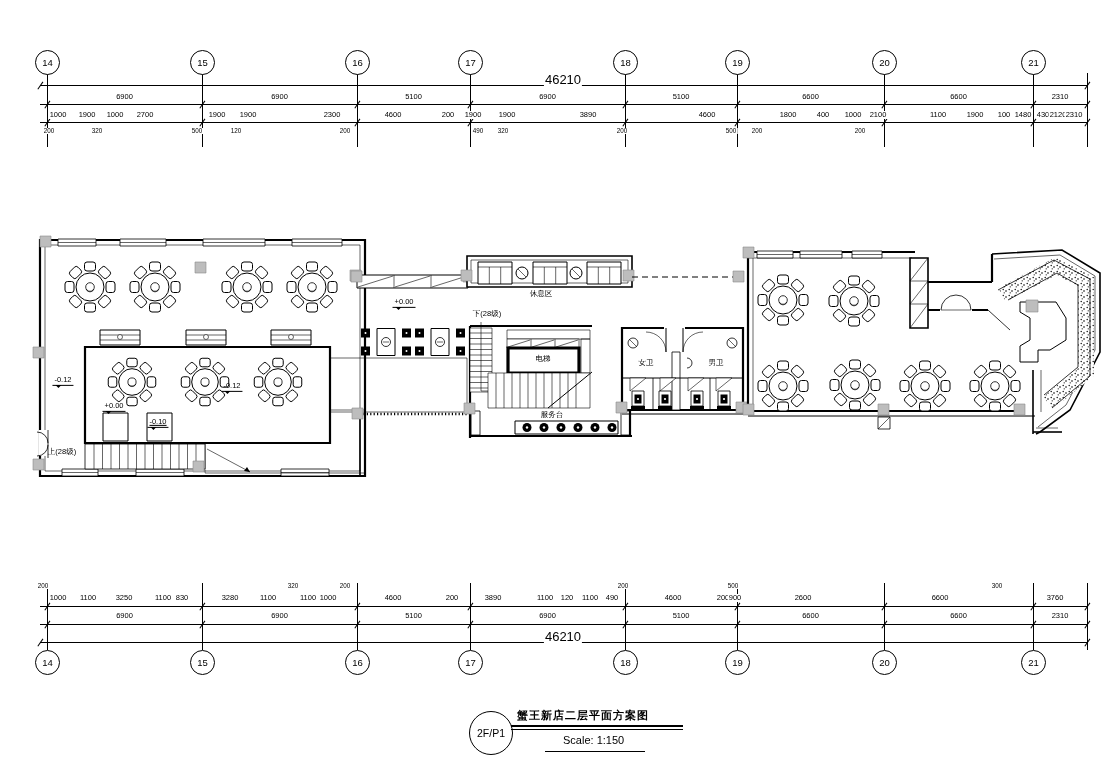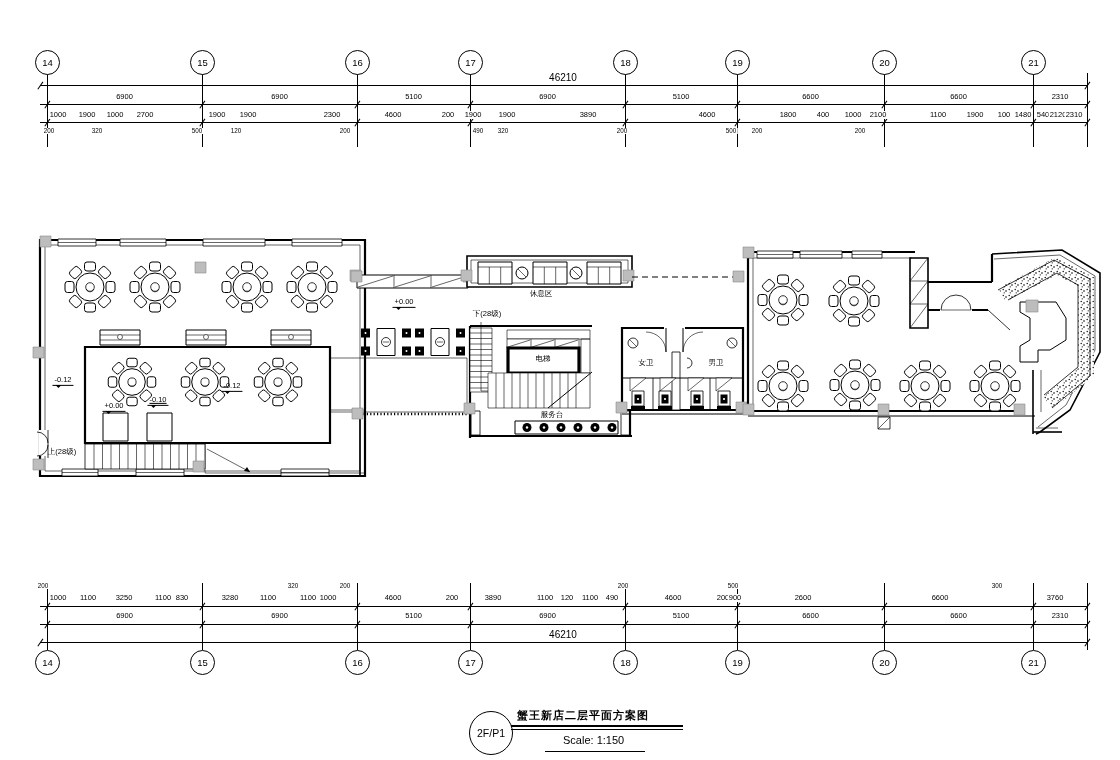--- a/index.html
+++ b/index.html
@@ -14,21 +14,21 @@
   .dash{stroke-dasharray:6 4}
   .dot{stroke-dasharray:1.2 2.2;stroke-width:2.4}
   
   .dim-line{position:absolute;background:#000;height:1px}
   .dim-vline{position:absolute;background:#000;width:1px}
   .tick{position:absolute;width:9px;height:1.3px;background:#000;transform:rotate(-55deg)}
   .bubble{position:absolute;width:23px;height:23px;border:1.2px solid #000;border-radius:50%;
           background:#fff;font-size:9.5px;display:flex;align-items:center;justify-content:center;z-index:3}
   .dlab{position:absolute;transform:translateX(-50%);font-size:7.5px;line-height:1;white-space:nowrap;background:#fff;padding:0 1px;z-index:2}
   .off{font-size:6.3px}
-  .tot{font-size:10px}
+  .tot{font-size:13px}
   
   .plan-lbl{position:absolute;font-size:7.5px;line-height:1.1;transform:translate(-50%,-50%);white-space:nowrap;z-index:2}
   .lvl{border-bottom:1px solid #000;padding:0 2px 1px 2px}
   .lvl::after{content:"";position:absolute;left:3px;top:100%;border:3px solid transparent;border-top-color:#000}
   
   #title-circle{position:absolute;left:469px;top:711px;width:42px;height:42px;border:1.3px solid #000;border-radius:50%;
      background:#fff;display:flex;align-items:center;justify-content:center;font-size:10.5px}
   #title-text{position:absolute;left:517px;top:708px;font-size:11px;font-weight:bold;letter-spacing:1px}
   #title-line1{position:absolute;left:511px;top:725px;width:172px;height:1.6px;background:#000}
   #title-line2{position:absolute;left:511px;top:729px;width:172px;height:1px;background:#000}
@@ -460,21 +460,21 @@
       <div class="dlab" style="left: 588px; top: 111px;">3890</div>
       <div class="dlab" style="left: 707px; top: 111px;">4600</div>
       <div class="dlab" style="left: 788px; top: 111px;">1800</div>
       <div class="dlab" style="left: 823px; top: 111px;">400</div>
       <div class="dlab" style="left: 853px; top: 111px;">1000</div>
       <div class="dlab" style="left: 878px; top: 111px;">2100</div>
       <div class="dlab" style="left: 938px; top: 111px;">1100</div>
       <div class="dlab" style="left: 975px; top: 111px;">1900</div>
       <div class="dlab" style="left: 1004px; top: 111px;">100</div>
       <div class="dlab" style="left: 1023px; top: 111px;">1480</div>
-      <div class="dlab" style="left: 1043px; top: 111px;">540</div>
+      <div class="dlab" style="left: 1043px; top: 111px;">430</div>
       <div class="dlab" style="left: 1058px; top: 111px;">2120</div>
       <div class="dlab" style="left: 1074px; top: 111px;">2310</div>
       <div class="dlab off" style="left: 49px; top: 128px;">200</div>
       <div class="dlab off" style="left: 97px; top: 128px;">320</div>
       <div class="dlab off" style="left: 197px; top: 128px;">500</div>
       <div class="dlab off" style="left: 236px; top: 128px;">120</div>
       <div class="dlab off" style="left: 345px; top: 128px;">200</div>
       <div class="dlab off" style="left: 478px; top: 128px;">490</div>
       <div class="dlab off" style="left: 503px; top: 128px;">320</div>
       <div class="dlab off" style="left: 622px; top: 128px;">200</div>
@@ -561,21 +561,21 @@
       <div class="dlab off" style="left: 733px; top: 583px;">500</div>
       <div class="dlab off" style="left: 997px; top: 583px;">300</div>
       <div class="dlab tot" style="left: 563px; top: 630px;">46210</div>
     </div>
 
   <div id="plan-labels">
       <div class="plan-lbl lvl" style="left: 63px; top: 381px;">-0.12</div>
       <div class="plan-lbl lvl" style="left: 232px; top: 387px;">-0.12</div>
       <div class="plan-lbl lvl" style="left: 404px; top: 303px;">+0.00</div>
       <div class="plan-lbl lvl" style="left: 114px; top: 407px;">+0.00</div>
-      <div class="plan-lbl lvl" style="left: 158px; top: 401px; text-decoration: underline;">-0.10</div>
+      <div class="plan-lbl lvl" style="left: 158px; top: 423px; text-decoration: underline;">-0.10</div>
       <div class="plan-lbl" style="left: 62px; top: 452px;">上(28级)</div>
       <div class="plan-lbl" style="left: 487px; top: 314px;">下(28级)</div>
       <div class="plan-lbl" style="left: 541px; top: 294px;">休息区</div>
       <div class="plan-lbl" style="left: 543px; top: 359px;">电梯</div>
       <div class="plan-lbl" style="left: 552px; top: 415px;">服务台</div>
       <div class="plan-lbl" style="left: 646px; top: 363px;">女卫</div>
       <div class="plan-lbl" style="left: 716px; top: 363px;">男卫</div>
     </div>
 
   <div id="title-circle">

